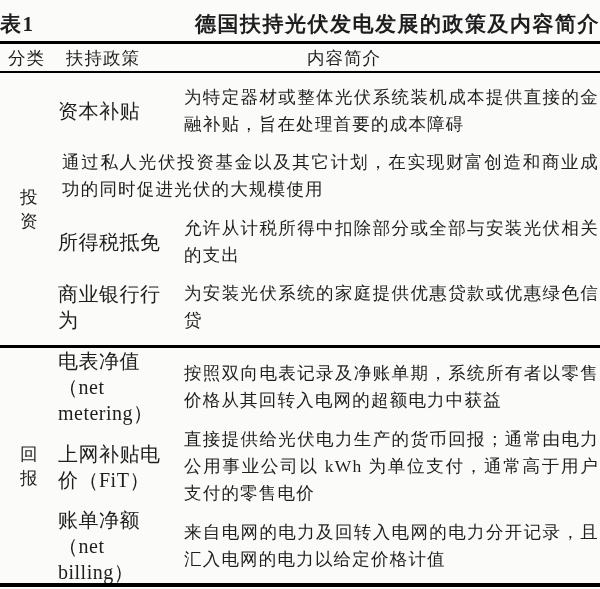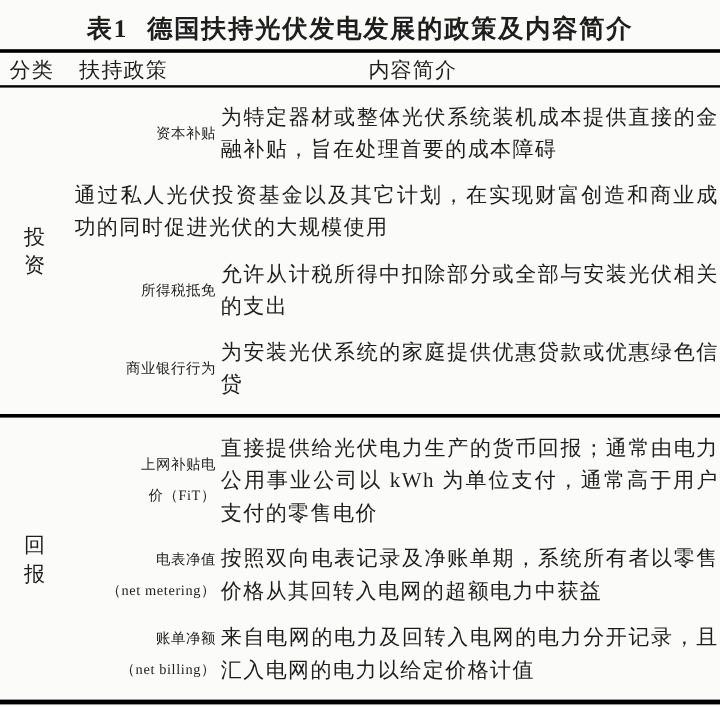--- a/index.html
+++ b/index.html
@@ -10,21 +10,21 @@
     color: #1e1e1e;
     overflow: hidden;
   }
   * { box-sizing: border-box; }
 
   .doc { width: 600px; height: 589px; display: flex; flex-direction: column; }
 
   
   .caption {
     height: 41px;
-    display: flex; align-items: center; justify-content: center;
+    display: flex; align-items: center; justify-content: space-between;
     font-size: 21px; font-weight: bold;
     letter-spacing: 1.5px;
     padding-top: 6px;
   }
   .caption .cap-label { margin-right: 16px; }
 
   
   .rule { width: 100%; background: #000; flex: none; }
   .rule.thick3 { height: 3px; }
   .rule.thin2  { height: 2px; }
@@ -54,22 +54,22 @@
   }
   .rows {
     flex: 1;
     display: flex; flex-direction: column;
     justify-content: space-evenly;
     height: 100%;
   }
   .row { display: flex; align-items: center; }
   .policy-cell {
     width: 122px; flex: none;
-    text-align: right;
-    font-size: 12px;
+    text-align: left;
+    font-size: 20px;
     line-height: 26px;
     letter-spacing: 0.5px;
     white-space: pre-line;
   }
   .summary-cell {
     flex: 1;
     padding-left: 4px; padding-right: 1px;
     font-size: 17.5px;
     line-height: 27px;
     letter-spacing: 1.2px;
@@ -116,28 +116,28 @@
       </div>
     </div>
   </div>
 
   <div class="rule thick3"></div>
 
   <div class="section section-2">
     <div class="cat-cell">回报</div>
     <div class="rows">
       <div class="row">
+        <div class="policy-cell">电表净值
+（net metering）</div>
+        <div class="summary-cell">按照双向电表记录及净账单期，系统所有者以零售价格从其回转入电网的超额电力中获益</div>
+      </div>
+      <div class="row">
         <div class="policy-cell">上网补贴电
 价（FiT）</div>
         <div class="summary-cell">直接提供给光伏电力生产的货币回报；通常由电力公用事业公司以 kWh 为单位支付，通常高于用户支付的零售电价</div>
-      </div>
-      <div class="row">
-        <div class="policy-cell">电表净值
-（net metering）</div>
-        <div class="summary-cell">按照双向电表记录及净账单期，系统所有者以零售价格从其回转入电网的超额电力中获益</div>
       </div>
       <div class="row">
         <div class="policy-cell">账单净额
 （net billing）</div>
         <div class="summary-cell">来自电网的电力及回转入电网的电力分开记录，且汇入电网的电力以给定价格计值</div>
       </div>
     </div>
   </div>
 
   <div class="rule thick4"></div>

